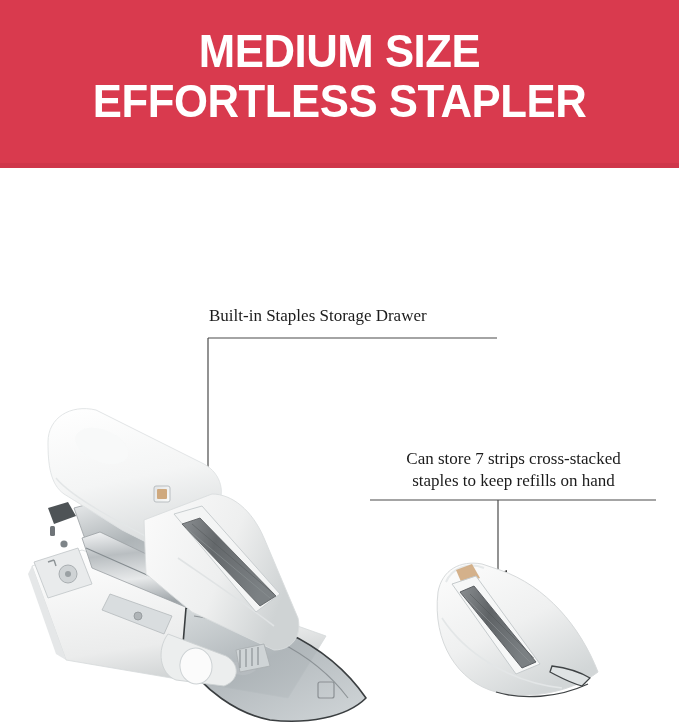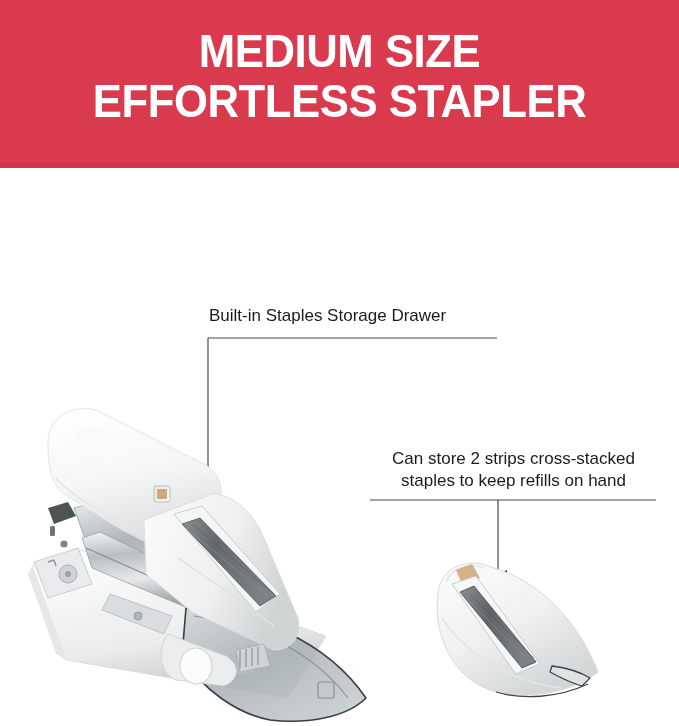--- a/index.html
+++ b/index.html
@@ -53,21 +53,21 @@
     transform-origin: 50% 0;
     white-space: nowrap;
   }
   .banner-title .line1 { display: block; }
   .banner-title .line2 { display: block; }
 
   
   .callout-text {
     position: absolute;
     color: #1b1b1b;
-    font-family: Liberation Sans, sans-serif;
+    font-family: Liberation Serif, serif;
     font-size: 17px;
     line-height: 22px;
     white-space: nowrap;
   }
   #callout-1-text {
     left: 209px;
     top: 305px;
   }
   #callout-2-text {
     left: 371px;
@@ -115,21 +115,21 @@
     <div class="banner-title">
       <span class="line1">MEDIUM SIZE</span>
       <span class="line2">EFFORTLESS STAPLER</span>
     </div>
     <div class="banner-underline"></div>
   </div>
 
   <div class="callout-text" id="callout-1-text">Built-in Staples Storage Drawer</div>
 
   <div class="callout-text" id="callout-2-text">
-    <span class="l">Can store 2 strips cross-stacked</span>
+    <span class="l">Can store 7 strips cross-stacked</span>
     <span class="l">staples to keep refills on hand</span>
   </div>
 
   <svg class="leader-svg" viewBox="0 0 679 726">
     <defs>
       <marker id="arrowhead" markerWidth="9" markerHeight="10" refX="4.5" refY="9" orient="auto" markerUnits="userSpaceOnUse">
         <path d="M0.6,0 L8.4,0 L4.5,10 Z" fill="#3a3a3a"></path>
       </marker>
     </defs>
 

